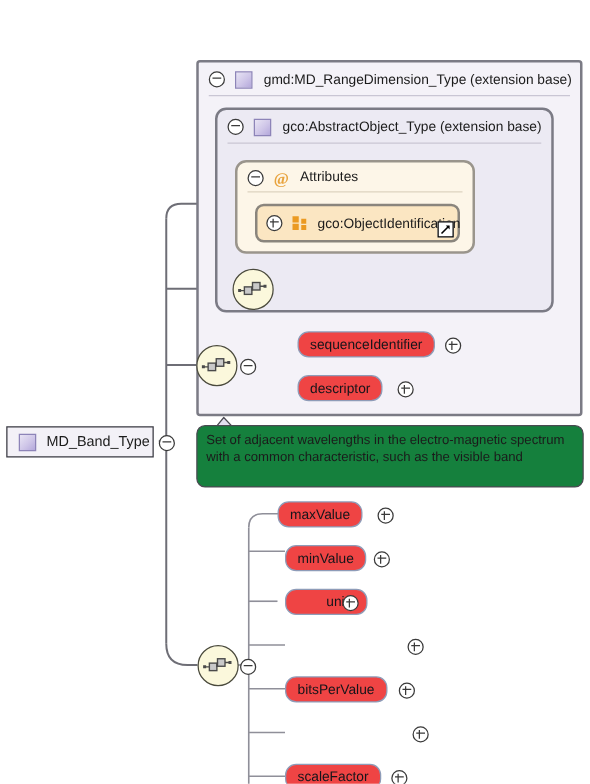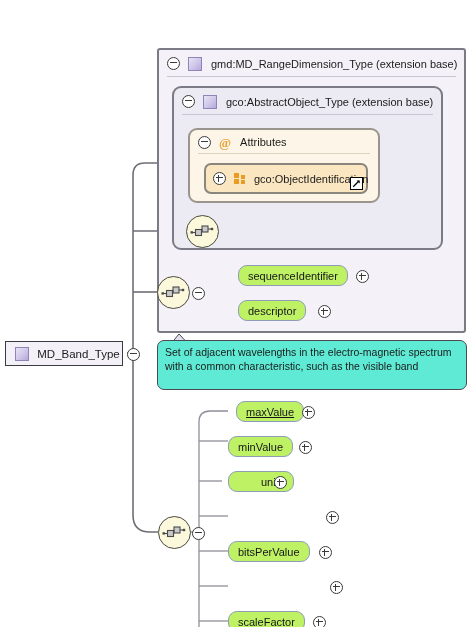--- a/index.html
+++ b/index.html
@@ -108,21 +108,21 @@
     background:#f3f1f7;
     border:1.6px solid #3a3a42;
     box-sizing:border-box;
     display:flex;align-items:center;padding-left:7px;
   }
   .typebox .lbl{margin-left:8px;white-space:nowrap;font-size:11.5px;}
 
   
   .pill{
     position:absolute;
-    background:#bef264;
+    background:#ef4444;
     border:1px solid #8e9cb8;
     border-radius:9px;
     box-sizing:border-box;
     height:21px;
     display:flex;align-items:center;justify-content:center;
     padding:0 9px;
     white-space:nowrap;
     font-size:11px;
     color:#15151a;
   }
@@ -131,21 +131,21 @@
   .seqicon{
     position:absolute;width:33px;height:33px;border-radius:50%;
     background:#fbf8dc;border:1.6px solid #4a4a3c;
     box-sizing:border-box;
   }
   .seqicon svg{position:absolute;left:0;top:0;}
 
   
   .docbox{
     position:absolute;
-    background:#5eead4;
+    background:#15803d;
     border:1px solid #4a4a52;
     border-radius:7px;
     box-sizing:border-box;
     padding:5px 7px 4px 7px;
     font-size:10.5px;
     line-height:13.5px;
     color:#1b1b1b;
   }
   .docnotch{
     position:absolute;width:20px;height:9px;overflow:hidden;
@@ -315,21 +315,21 @@
         <path d="M21,13 H24.5"></path>
       </g>
       <g fill="#4a4a4a">
         <rect x="3.5" y="15.2" width="2.4" height="2.4"></rect>
         <rect x="23.8" y="11.8" width="2.4" height="2.4"></rect>
       </g>
     </svg>
   </div>
   <div class="tgl tgl-abs" style="left:192px;top:482px;"></div>
 
-  <div class="pill" style="left:236px;top:356px;text-decoration:underline;">
+  <div class="pill" style="left:222px;top:356px;">
     <span>maxValue</span>
   </div>
   <div class="tgl plus tgl-abs" style="left:302px;top:361px;"></div>
 
   <div class="pill" style="left:228px;top:391px;">
     <span>minValue</span>
   </div>
   <div class="tgl plus tgl-abs" style="left:299px;top:396px;"></div>
 
   <div class="pill" style="left:228px;top:426px;padding-left:32px;">

